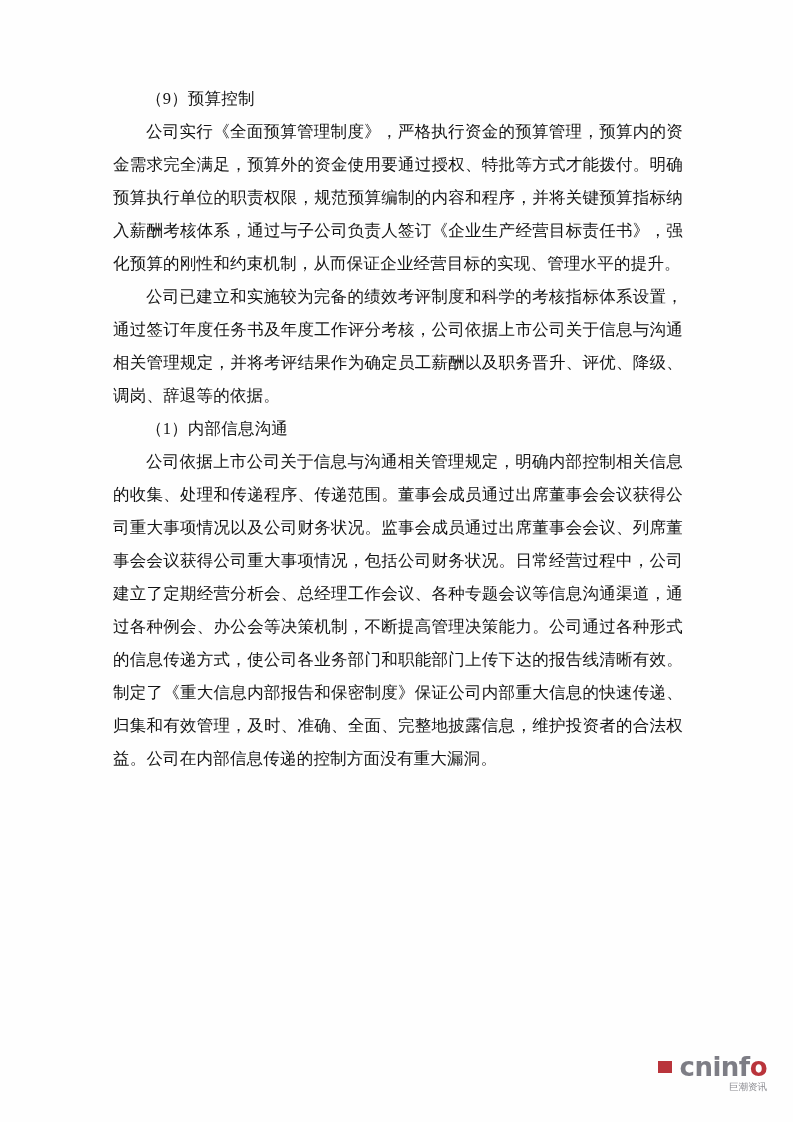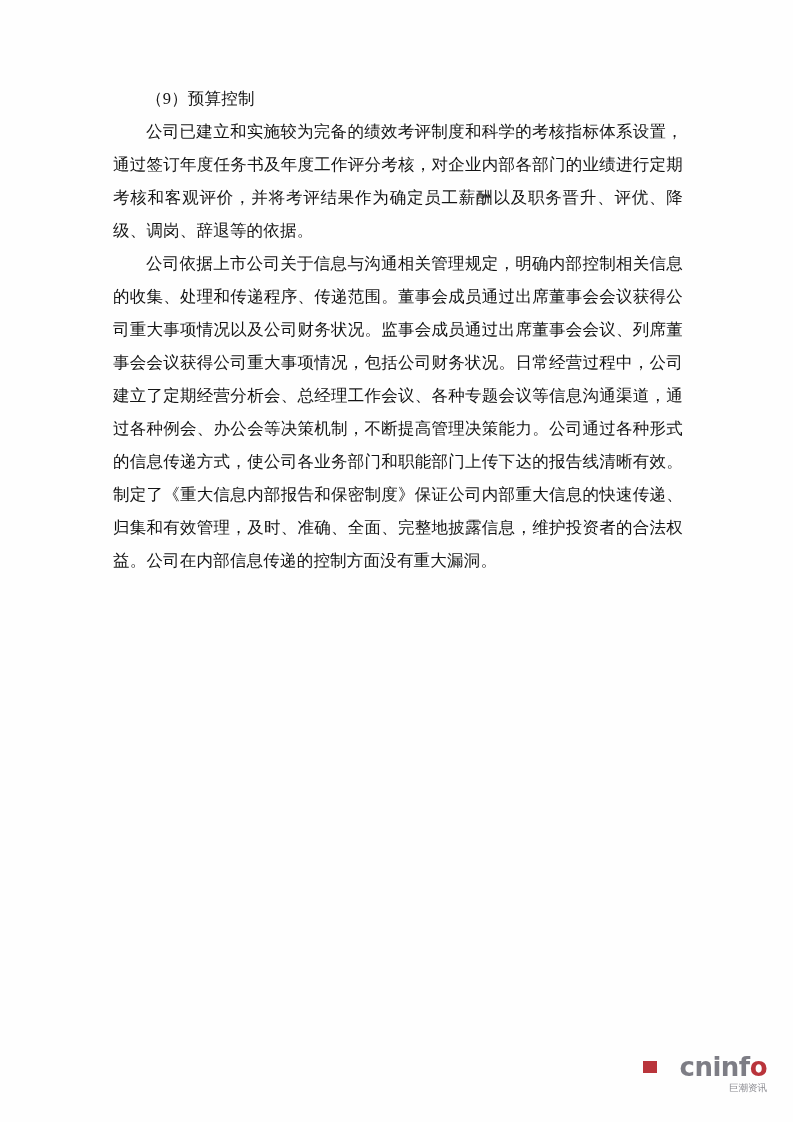--- a/index.html
+++ b/index.html
@@ -60,21 +60,21 @@
     font-weight: bold;
     color: #7d7d85;
     letter-spacing: -0.5px;
     line-height: 26px;
   }
   .wm-logo .dot {
     color: #b9343b;
   }
   .wm-sub {
     display: block;
-    font-family: Liberation Sans, sans-serif;
+    font-family: Liberation Mono, monospace;
     font-size: 9.5px;
     color: #8a8a90;
     line-height: 13px;
     margin-top: 1px;
   }
   .wm-url {
     display: block;
     font-family: "DejaVu Sans", sans-serif;
     font-size: 11px;
     color: #9a9aa0;
@@ -85,31 +85,33 @@
     display: inline-block;
     width: 14px;
     height: 12px;
     background: #b9343b;
     vertical-align: -2px;
     margin-right: 3px;
   }
   .wm-row {
     display: flex;
     align-items: center;
-    justify-content: space-between;
+    justify-content: flex-end;
     gap: 4px;
   }
 </style>
 </head>
 <body>
 
 <div class="page">
   <div class="content">
     <p class="para heading">（9）预算控制</p>
-    <p class="para indent">公司已建立和实施较为完备的绩效考评制度和科学的考核指标体系设置，通过签订年度任务书及年度工作评分考核，对企业内部各部门的业绩进行定期考核和客观评价，并将考评结果作为确定员工薪酬以及职务晋升、评优、降级、调岗、辞退等的依据。</p>
+    <p class="para indent">公司实行《全面预算管理制度》，严格执行资金的预算管理，预算内的资金需求完全满足，预算外的资金使用要通过授权、特批等方式才能拨付。明确预算执行单位的职责权限，规范预算编制的内容和程序，并将关键预算指标纳入薪酬考核体系，通过与子公司负责人签订《企业生产经营目标责任书》，强化预算的刚性和约束机制，从而保证企业经营目标的实现、管理水平的提升。</p>
+    <p class="para indent">公司已建立和实施较为完备的绩效考评制度和科学的考核指标体系设置，通过签订年度任务书及年度工作评分考核，公司依据上市公司关于信息与沟通相关管理规定，并将考评结果作为确定员工薪酬以及职务晋升、评优、降级、调岗、辞退等的依据。</p>
+    <p class="para heading">（1）内部信息沟通</p>
     <p class="para indent">公司依据上市公司关于信息与沟通相关管理规定，明确内部控制相关信息的收集、处理和传递程序、传递范围。董事会成员通过出席董事会会议获得公司重大事项情况以及公司财务状况。监事会成员通过出席董事会会议、列席董事会会议获得公司重大事项情况，包括公司财务状况。日常经营过程中，公司建立了定期经营分析会、总经理工作会议、各种专题会议等信息沟通渠道，通过各种例会、办公会等决策机制，不断提高管理决策能力。公司通过各种形式的信息传递方式，使公司各业务部门和职能部门上传下达的报告线清晰有效。制定了《重大信息内部报告和保密制度》保证公司内部重大信息的快速传递、归集和有效管理，及时、准确、全面、完整地披露信息，维护投资者的合法权益。公司在内部信息传递的控制方面没有重大漏洞。</p>
   </div>
 
   <div class="watermark">
     <div class="wm-row">
       <span class="wm-bar"></span>
       <span class="wm-logo"><span>cninf</span><span class="dot">o</span></span>
     </div>
     <span class="wm-sub">巨潮资讯</span>
     <span class="wm-url">www.cninfo.com.cn</span>

